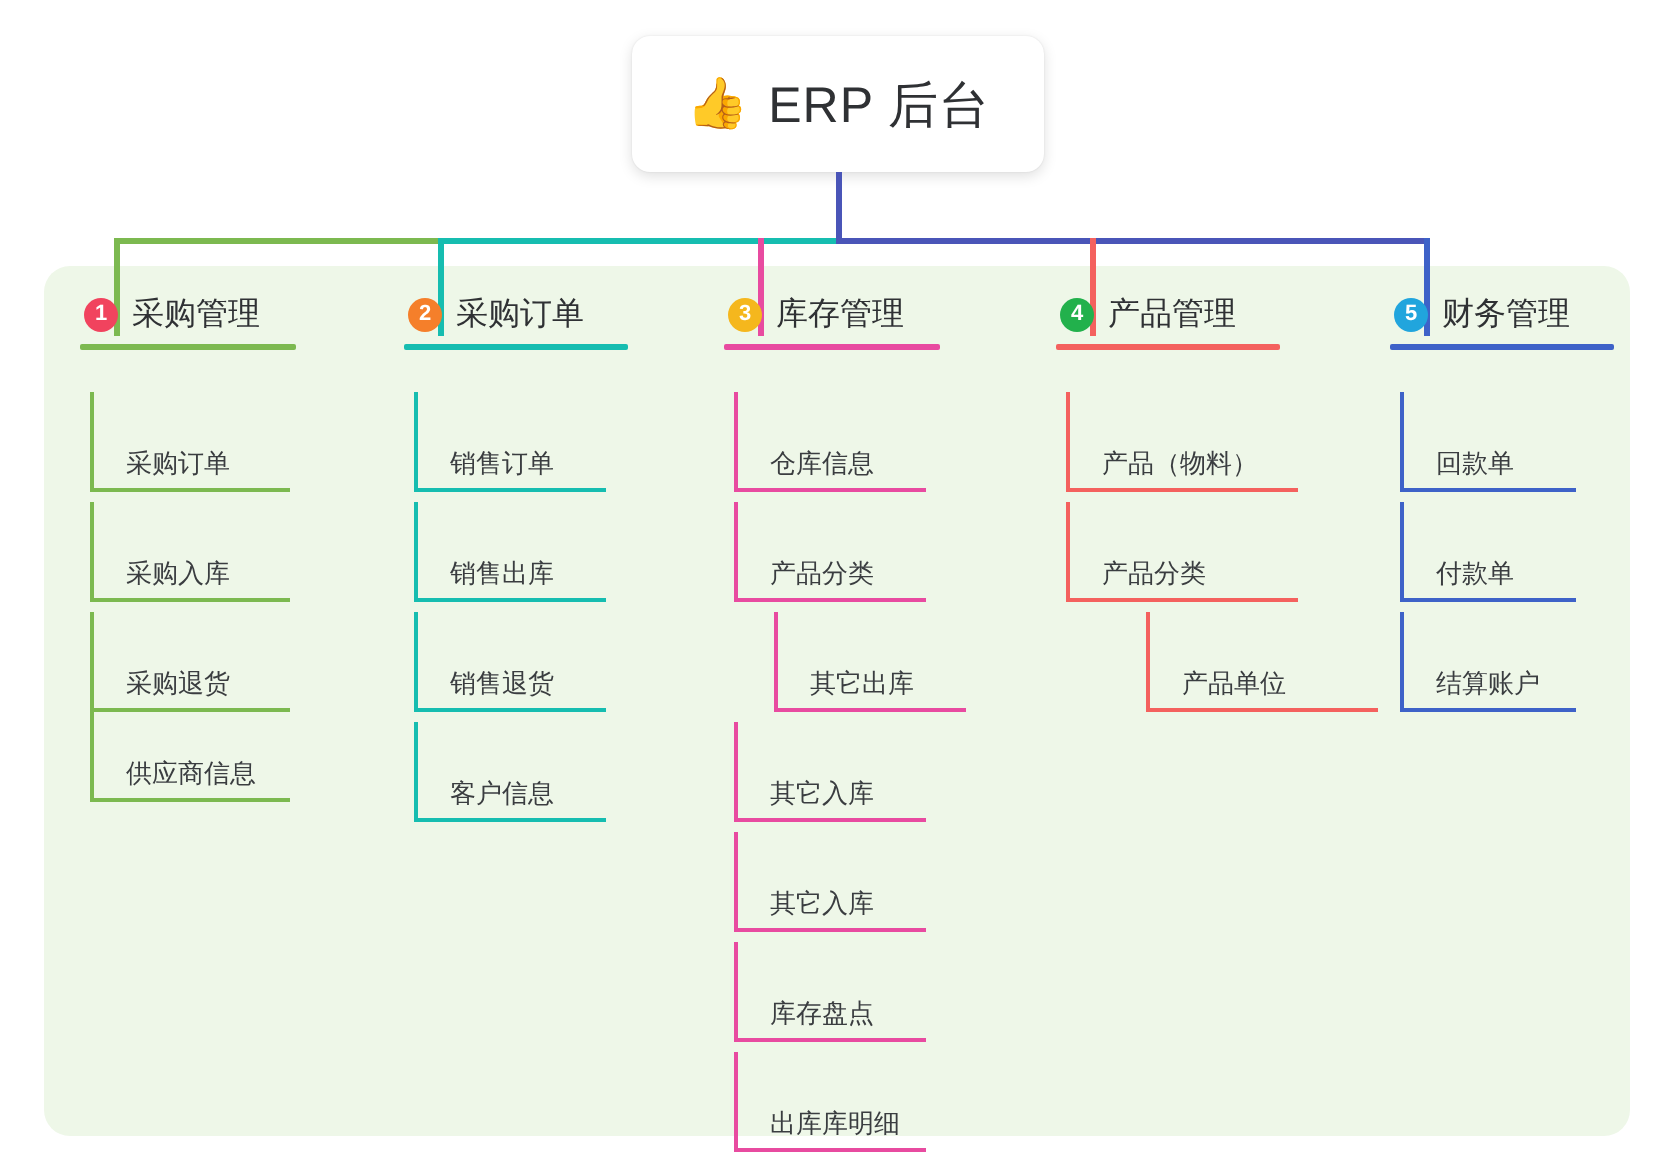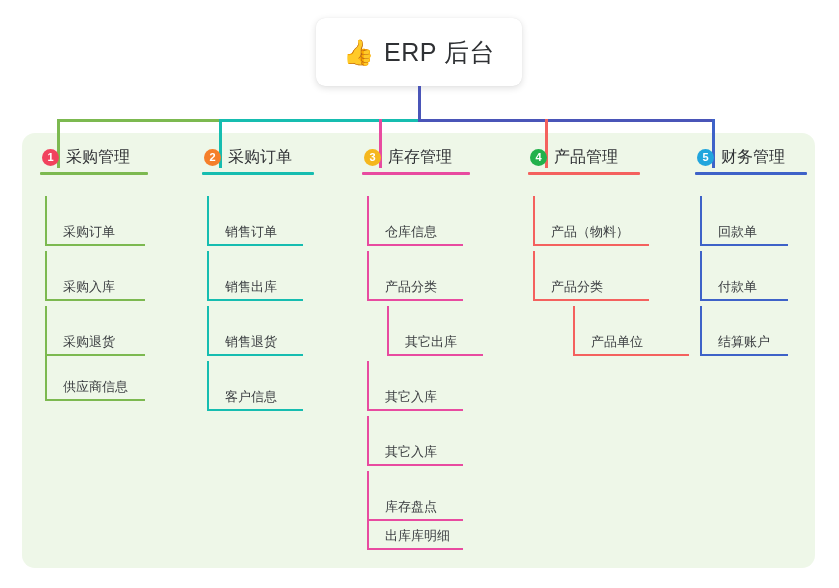--- a/index.html
+++ b/index.html
@@ -233,21 +233,21 @@
       <div class="leaf" style="left: 367px; top: 416px; width: 96px; height: 50px;">
         <div class="leaf-stem" style="height: 50px; background: rgb(232, 75, 160);"></div>
         <div class="leaf-underline" style="width: 96px; background: rgb(232, 75, 160);"></div>
         <div class="leaf-text">其它入库</div>
       </div>
       <div class="leaf" style="left: 367px; top: 471px; width: 96px; height: 50px;">
         <div class="leaf-stem" style="height: 50px; background: rgb(232, 75, 160);"></div>
         <div class="leaf-underline" style="width: 96px; background: rgb(232, 75, 160);"></div>
         <div class="leaf-text">库存盘点</div>
       </div>
-      <div class="leaf" style="left: 367px; top: 500px; width: 96px; height: 50px;">
+      <div class="leaf" style="left: 367px; top: 526px; width: 96px; height: 50px;">
         <div class="leaf-stem" style="height: 50px; background: rgb(232, 75, 160);"></div>
         <div class="leaf-underline" style="width: 96px; background: rgb(232, 75, 160);"></div>
         <div class="leaf-text">出库库明细</div>
       </div>
       <div class="branch" style="left: 528px;">
         <div class="branch-head">
           <span class="badge" style="background: rgb(34, 177, 76);">4</span>
           <span class="branch-label">产品管理</span>
         </div>
         <div class="branch-underline" style="top: 26px; width: 112px; background: rgb(244, 97, 94);"></div>

